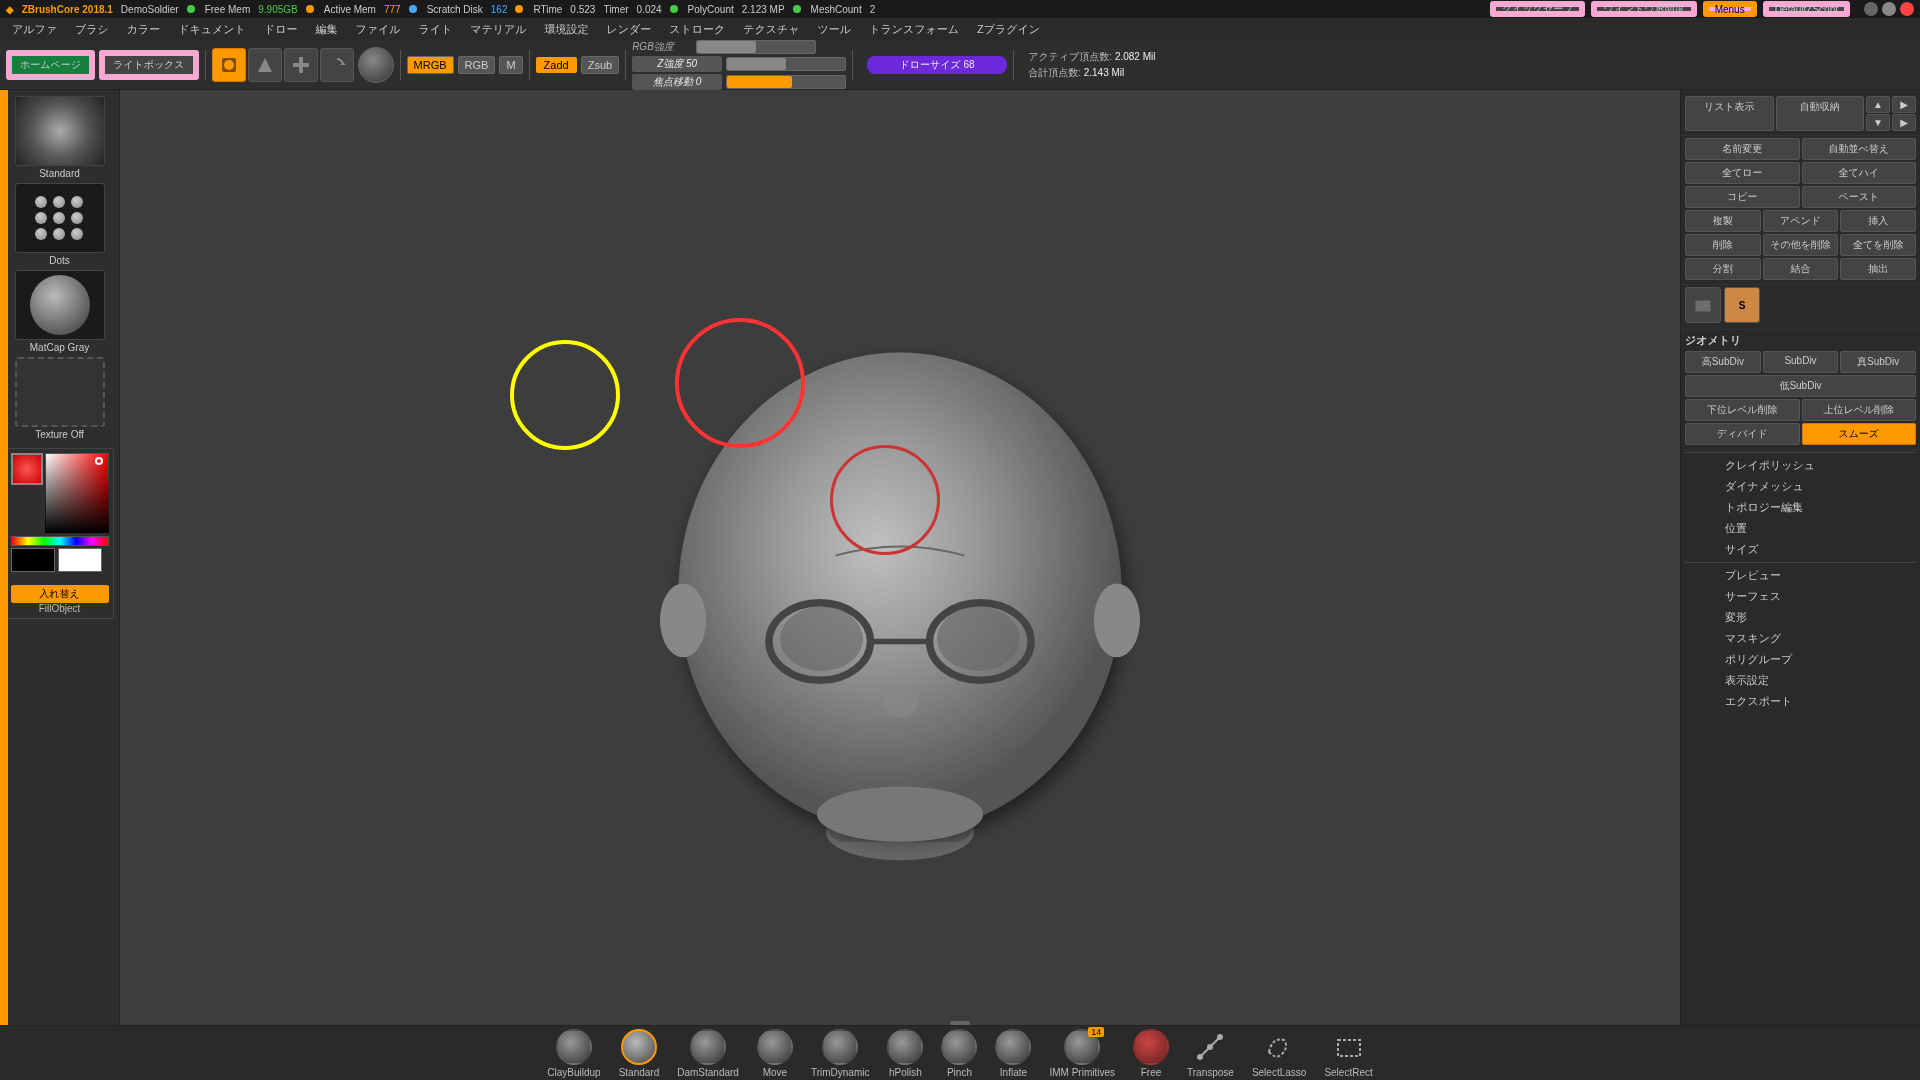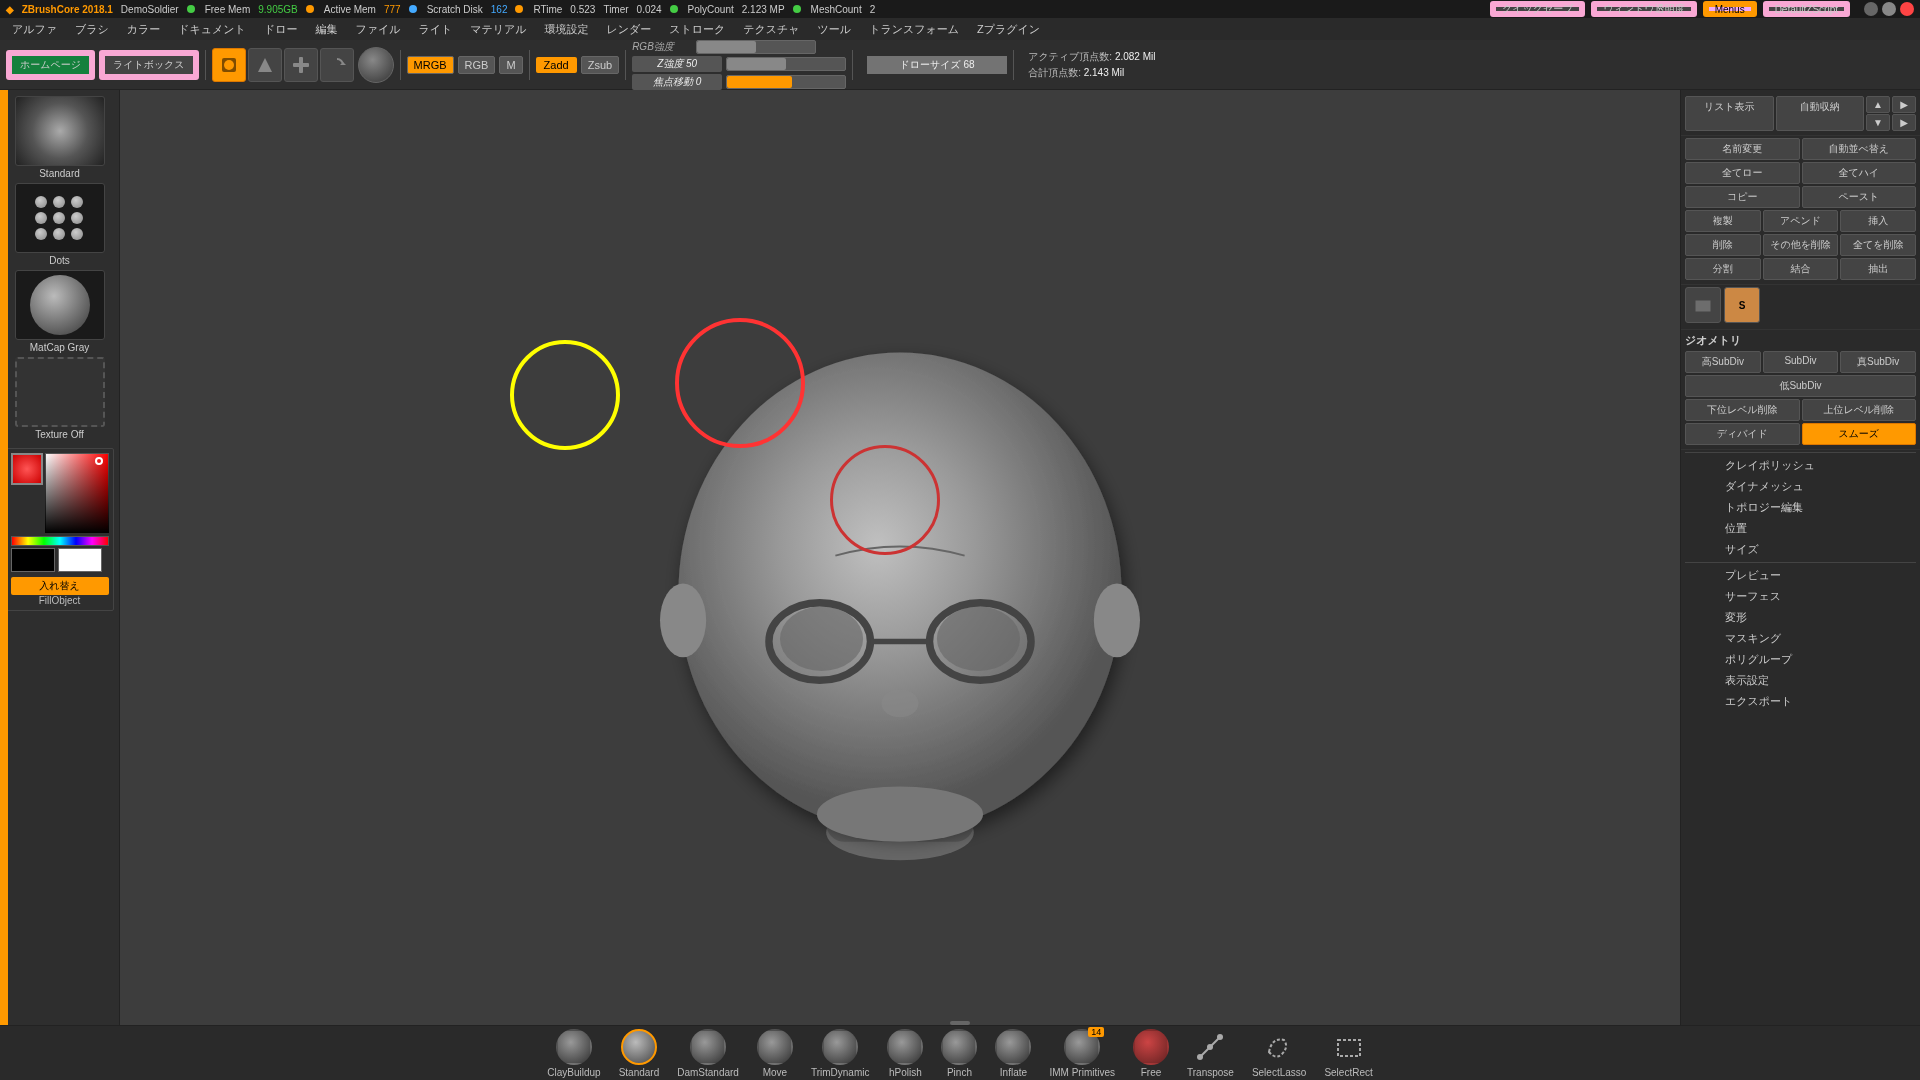--- a/index.html
+++ b/index.html
@@ -243,21 +243,21 @@
     }
     .fill-btn {
       background: #f90;
       color: #000;
       font-size: 10px;
       padding: 2px 6px;
       border: none;
       cursor: pointer;
       border-radius: 2px;
       width: 100%;
-      margin-top: 2px;
+      margin-top: 10px;
     }
     .fill-label {
       font-size: 10px;
       color: #bbb;
       text-align: center;
     }
 
     
     #main-canvas {
       position: absolute;
@@ -562,21 +562,21 @@
     </div>
     <div class="toolbar-slider-row">
       <div class="slider-val" style="font-size:10px;min-width:90px;background:#555;color:#eee;border-radius:2px;padding:1px 4px;">焦点移動 0</div>
       <div class="slider-input">
         <div class="slider-fill" style="width:55%;background:#f90;"></div>
       </div>
     </div>
   </div>
   <div class="toolbar-sep"></div>
   <div class="info-group">
-    <div class="slider-val" style="font-size:10px;background:#737373;color:#eee;border-radius:0;padding:2px 8px;width:140px;">ドローサイズ 68</div>
+    <div class="slider-val" style="font-size:10px;background:#6d28d9;color:#eee;border-radius:8px;padding:2px 8px;width:140px;">ドローサイズ 68</div>
   </div>
   <div class="toolbar-sep"></div>
   <div class="info-group">
     <div class="info-row">
       <span>アクティブ頂点数</span>:
       <span style="color:#eee;">2.082 Mil</span>
     </div>
     <div class="info-row">
       <span>合計頂点数</span>:
       <span style="color:#eee;">2.143 Mil</span>

